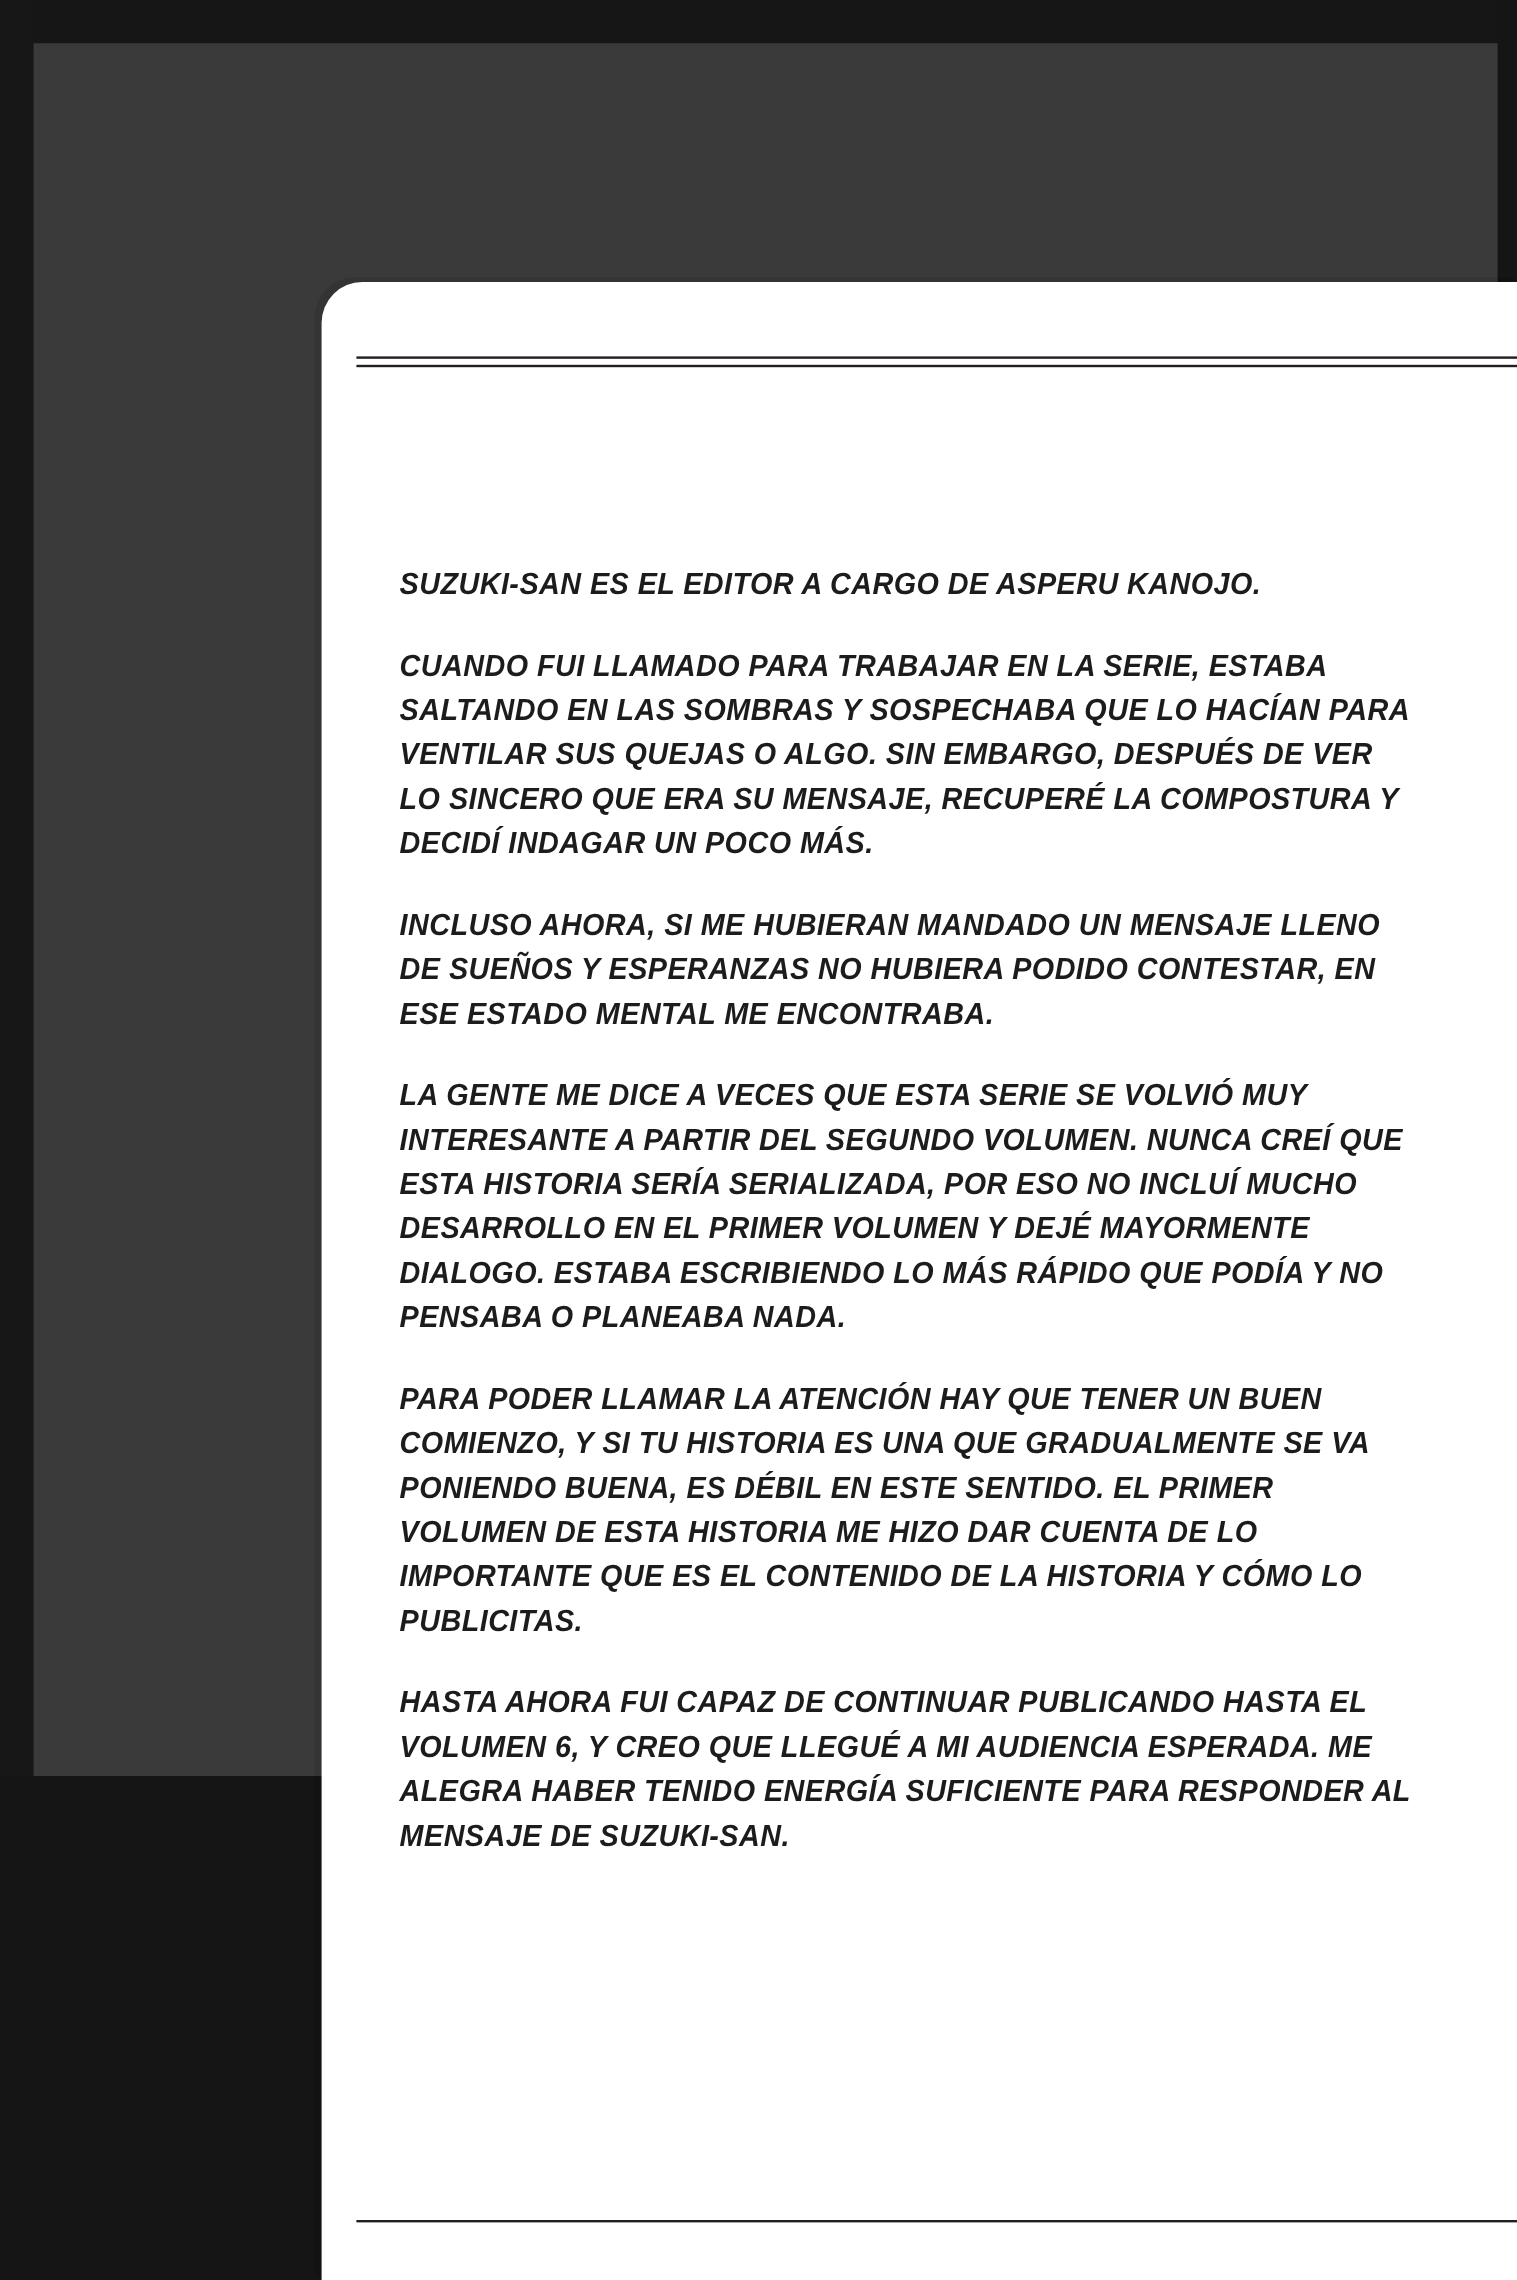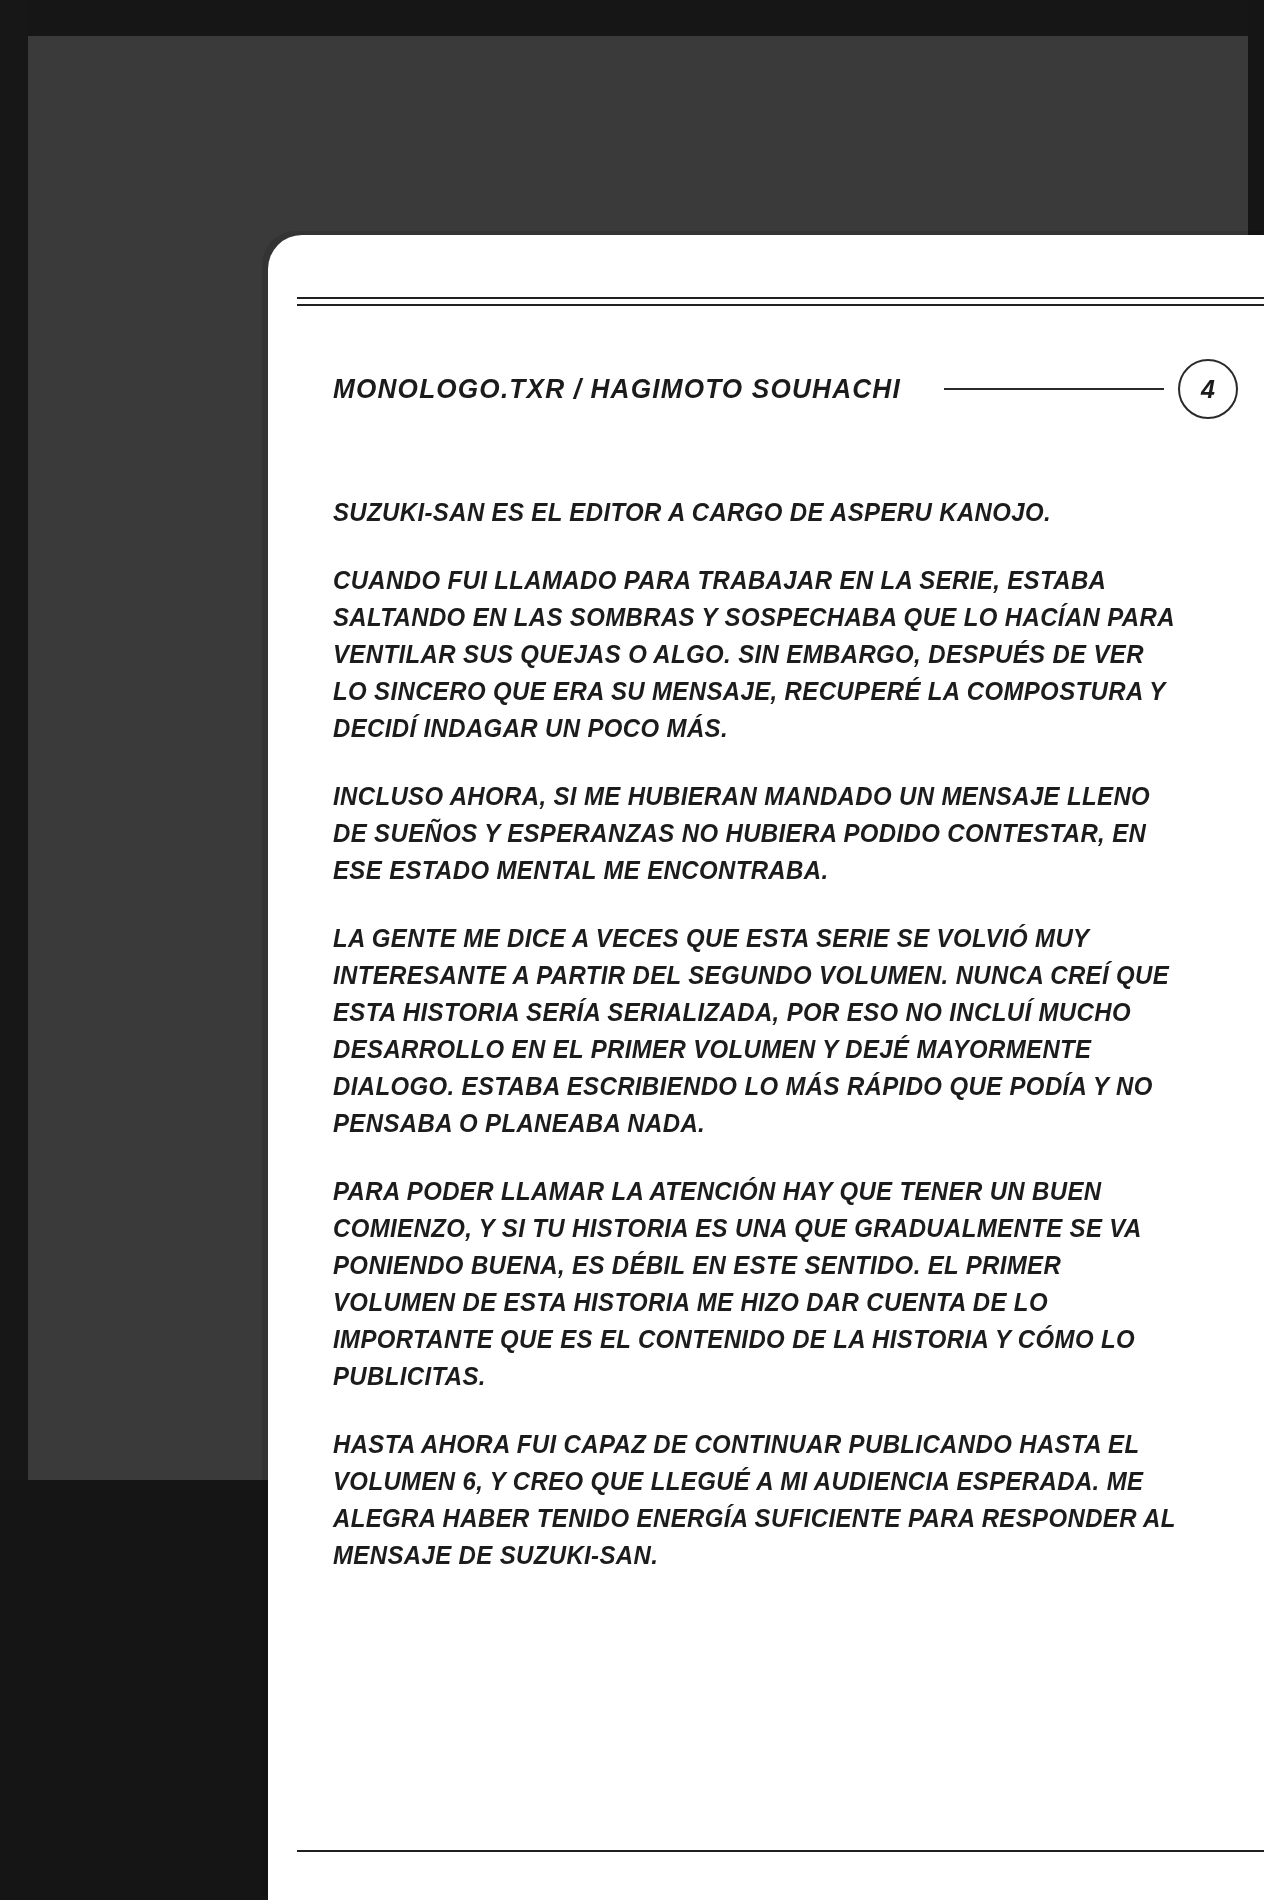--- a/index.html
+++ b/index.html
@@ -157,21 +157,21 @@
     font-weight: 700;
     font-size: 25px;
     color: #1b1b1b;
     background: #fff;
   }
 
   
   .body-copy {
     position: absolute;
     left: 65px;
-    top: 259px;
+    top: 234px;
     width: 900px;
   }
   .para {
     font-family: "Liberation Sans", sans-serif;
     font-style: italic;
     font-weight: 700;
     font-size: 25.5px;
     line-height: 37px;
     letter-spacing: 0.4px;
     color: #1c1c1c;
@@ -192,25 +192,20 @@
   <div class="bg-dark-right"></div>
   <div class="bg-dark-bottom"></div>
   <div class="bg-dark-corner"></div>
 
   <div class="sheet">
     <div class="sheet-inner">
 
       <div class="rule-top"></div>
       <div class="rule-top2"></div>
 
-      <div class="header">
-        <span class="header-title">MONOLOGO.TXR / HAGIMOTO SOUHACHI</span>
-        <span class="header-line"></span>
-        <span class="page-badge">4</span>
-      </div>
 
       <div class="body-copy">
         <p class="para">SUZUKI-SAN ES EL EDITOR A CARGO DE ASPERU KANOJO.</p>
         <p class="para">CUANDO FUI LLAMADO PARA TRABAJAR EN LA SERIE, ESTABA SALTANDO EN LAS SOMBRAS Y SOSPECHABA QUE LO HACÍAN PARA VENTILAR SUS QUEJAS O ALGO. SIN EMBARGO, DESPUÉS DE VER LO SINCERO QUE ERA SU MENSAJE, RECUPERÉ LA COMPOSTURA Y DECIDÍ INDAGAR UN POCO MÁS.</p>
         <p class="para">INCLUSO AHORA, SI ME HUBIERAN MANDADO UN MENSAJE LLENO DE SUEÑOS Y ESPERANZAS NO HUBIERA PODIDO CONTESTAR, EN ESE ESTADO MENTAL ME ENCONTRABA.</p>
         <p class="para">LA GENTE ME DICE A VECES QUE ESTA SERIE SE VOLVIÓ MUY INTERESANTE A PARTIR DEL SEGUNDO VOLUMEN. NUNCA CREÍ QUE ESTA HISTORIA SERÍA SERIALIZADA, POR ESO NO INCLUÍ MUCHO DESARROLLO EN EL PRIMER VOLUMEN Y DEJÉ MAYORMENTE DIALOGO. ESTABA ESCRIBIENDO LO MÁS RÁPIDO QUE PODÍA Y NO PENSABA O PLANEABA NADA.</p>
         <p class="para">PARA PODER LLAMAR LA ATENCIÓN HAY QUE TENER UN BUEN COMIENZO, Y SI TU HISTORIA ES UNA QUE GRADUALMENTE SE VA PONIENDO BUENA, ES DÉBIL EN ESTE SENTIDO. EL PRIMER VOLUMEN DE ESTA HISTORIA ME HIZO DAR CUENTA DE LO IMPORTANTE QUE ES EL CONTENIDO DE LA HISTORIA Y CÓMO LO PUBLICITAS.</p>
         <p class="para">HASTA AHORA FUI CAPAZ DE CONTINUAR PUBLICANDO HASTA EL VOLUMEN 6, Y CREO QUE LLEGUÉ A MI AUDIENCIA ESPERADA. ME ALEGRA HABER TENIDO ENERGÍA SUFICIENTE PARA RESPONDER AL MENSAJE DE SUZUKI-SAN.</p>
       </div>
 

